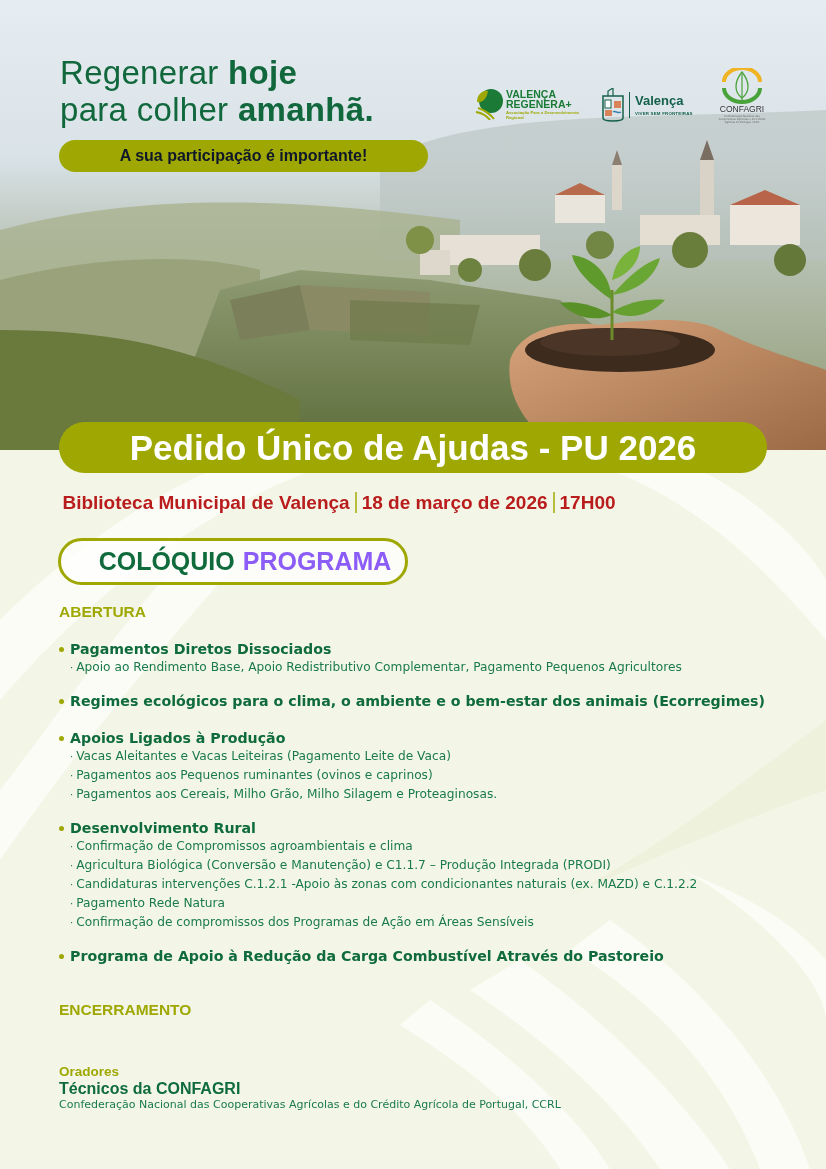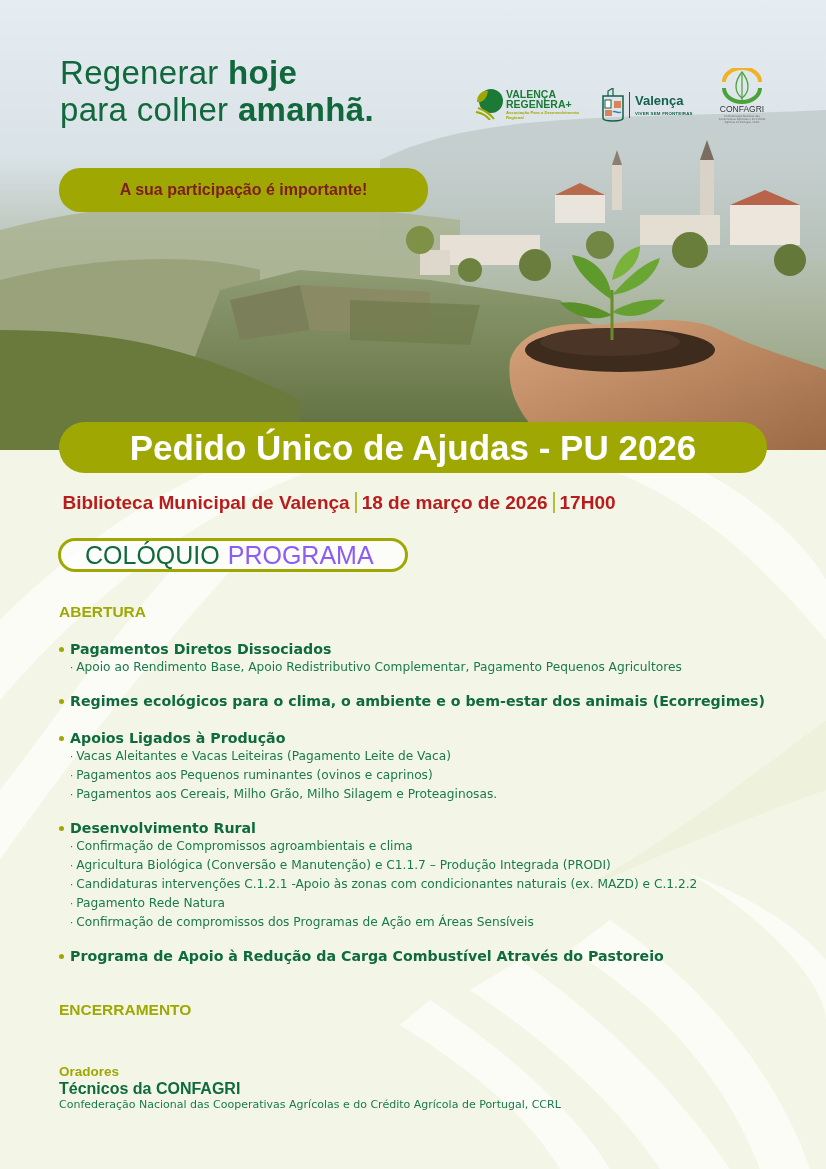--- a/index.html
+++ b/index.html
@@ -23,23 +23,23 @@
   .hero svg { position: absolute; left: 0; top: 0; }
 
   .headline {
     position: absolute; left: 60px; top: 54px;
     font-family: "Liberation Sans", sans-serif;
     font-size: 33px; line-height: 37px; color: #11683c; letter-spacing: 0.3px;
   }
   .headline b { font-weight: 700; }
 
   .pill-cta {
-    position: absolute; left: 59px; top: 168px; width: 369px; height: 44px;
+    position: absolute; left: 59px; top: 140px; width: 369px; height: 32px;
     background: #9fa803; border-radius: 21px;
-    color: #7f1d1d; font-family: "Liberation Sans", sans-serif; font-weight: 700;
+    color: #0f172a; font-family: "Liberation Sans", sans-serif; font-weight: 700;
     font-size: 16px; display: flex; align-items: center; justify-content: center;
   }
 
   .logos { position: absolute; left: 472px; top: 68px; width: 300px; height: 60px; }
   .logo { position: absolute; }
   .logo-regenera { left: 2px; top: 20px; width: 112px; height: 36px; }
   .logo-regenera .t1 { position: absolute; left: 32px; top: 1px; font-family: "Liberation Sans", sans-serif; font-weight: 700; font-size: 10.5px; line-height: 10px; color: #1a7a36; }
   .logo-regenera .t2 { position: absolute; left: 32px; top: 22px; font-family: "Liberation Sans", sans-serif; font-weight: 700; font-size: 4.2px; line-height: 5px; color: #9fa803; width: 80px; }
   .logo-valenca { left: 128px; top: 20px; width: 100px; height: 36px; }
   .logo-valenca .name { position: absolute; left: 35px; top: 5px; font-family: "Liberation Sans", sans-serif; font-weight: 700; font-size: 13px; color: #14604a; }
@@ -57,24 +57,24 @@
     color: #fff; font-family: "Liberation Sans", sans-serif; font-weight: 700; font-size: 35px;
   }
 
   .event-info {
     position: absolute; left: 0; top: 492px; width: 678px; text-align: center;
     font-family: "Liberation Sans", sans-serif; font-weight: 700; font-size: 19px; color: #b91c1c;
   }
   .event-info .sep { display: inline-block; width: 2px; height: 21px; background: #b6bd3a; vertical-align: -4px; margin: 0 5px; }
 
   .program-pill {
-    position: absolute; left: 58px; top: 538px; width: 350px; height: 34px;
+    position: absolute; left: 58px; top: 538px; width: 350px; height: 47px;
     border: 3px solid #9fa803; border-radius: 24px; background: rgba(255,255,255,0.7);
     display: flex; align-items: center; padding-left: 24px;
-    font-family: "Liberation Sans", sans-serif; font-weight: 400; font-size: 25px;
+    font-family: "Liberation Sans", sans-serif; font-weight: 700; font-size: 25px; justify-content: center;
   }
   .program-pill .a { color: #0f6b3c; margin-right: 8px; }
   .program-pill .b { color: #8b5cf6; }
 
   .section-head {
     position: absolute; left: 59px;
     font-family: "Liberation Sans", sans-serif; font-weight: 700; font-size: 15.5px; color: #9fa803;
   }
 
   .items { position: absolute; left: 59px; top: 640px; width: 740px; }

